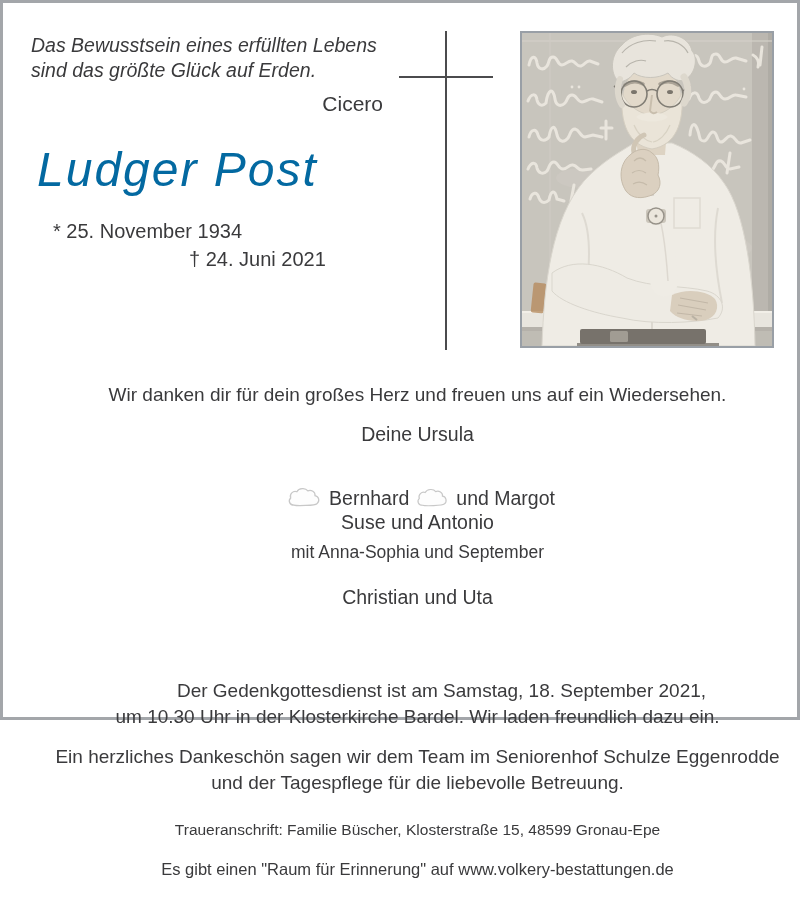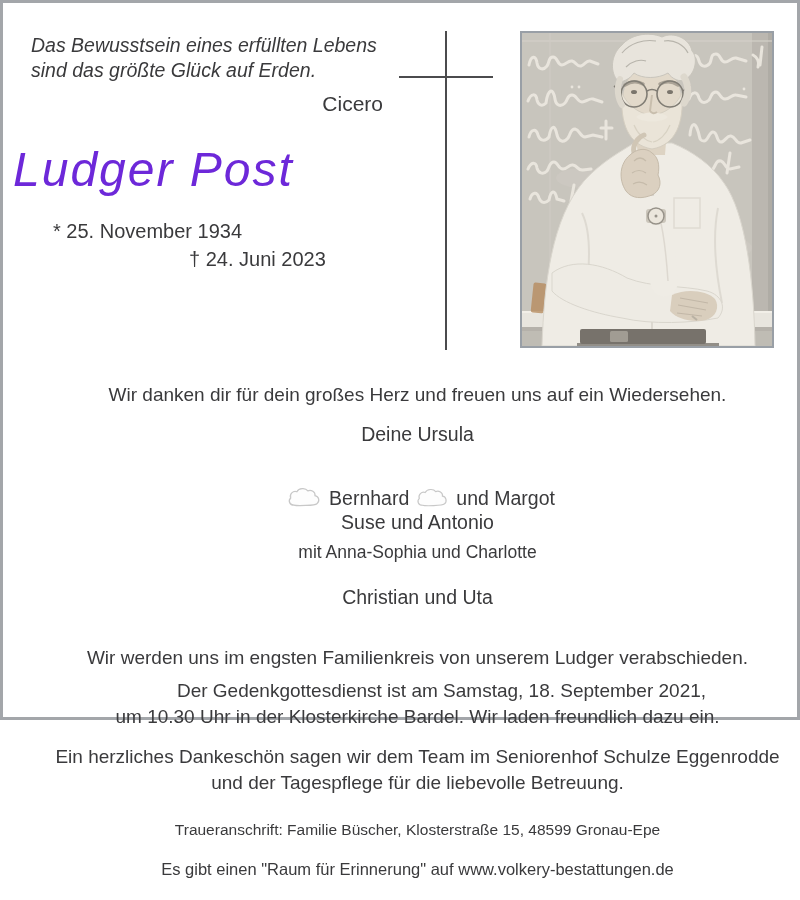--- a/index.html
+++ b/index.html
@@ -15,22 +15,22 @@
   .page{
     position:relative;width:800px;height:720px;background:#fff;
     border:3px solid var(--page-border);
     font-family:"Liberation Sans",sans-serif;color:var(--text);
   }
   
   .quote{position:absolute;left:28px;top:30px;width:352px;
     font-style:italic;font-size:19.5px;line-height:25px;}
   .quote-attr{margin-top:8px;font-style:normal;font-size:21px;text-align:right;}
   
-  .name{position:absolute;left:10px;top:141px;font-size:48px;line-height:52px;
-    font-style:italic;letter-spacing:2px;color:#6d28d9;}
+  .name{position:absolute;left:34px;top:141px;font-size:48px;line-height:52px;
+    font-style:italic;letter-spacing:2px;color:#0369a1;}
   .birth{position:absolute;left:30px;top:217px;font-size:20px;margin-left:20px;}
   .death{position:absolute;left:186px;top:245px;font-size:20px;}
   
   .cross-v{position:absolute;left:442px;top:28px;width:2px;height:319px;background:var(--cross);}
   .cross-h{position:absolute;left:396px;top:73px;width:94px;height:2px;background:var(--cross);}
   
   .photo{position:absolute;left:517px;top:28px;width:254px;height:317px;
     border:2px solid var(--photo-border);background:#c6c3bd;}
   .photo svg{display:block;}
   
@@ -159,41 +159,40 @@
           <circle cx="134" cy="183" r="8" fill="#ece8df" stroke="#8f8b83" stroke-width="1.5"></circle>
           <circle cx="134" cy="183" r="1.5" fill="#8f8b83"></circle>
         </g>
       </g>
       <rect x="0" y="0" width="250" height="313" fill="#ded5c8" opacity="0.10"></rect>
     </svg>
   </div>
 
   <div class="name">Ludger Post</div>
   <div class="birth">* 25. November 1934</div>
-  <div class="death">† 24. Juni 2023</div>
+  <div class="death">† 24. Juni 2021</div>
 
   <div class="cline t-thanks">Wir danken dir für dein großes Herz und freuen uns auf ein Wiedersehen.</div>
   <div class="cline t-ursula">Deine Ursula</div>
 
   <div class="cline t-clouds">
     <svg class="cloud" width="35" height="21" viewBox="0 0 36 22">
       <path d="M7,19 C2.5,19 0.5,14.5 3.5,11.5 C2,7.5 6,3.5 10,5 C12,1 19,0.5 21.5,4 C25,2.5 29.5,5 29,9 C33,9.5 34.5,15 31,17.5 C29,19.5 10,20 7,19 Z" fill="#fdfdfd" stroke="#c8c8c8" stroke-width="1.3"></path>
     </svg>
     <span>Bernhard</span>
     <svg class="cloud" width="33" height="20" viewBox="0 0 36 22">
       <path d="M7,19 C2.5,19 0.5,14.5 3.5,11.5 C2,7.5 6,3.5 10,5 C12,1 19,0.5 21.5,4 C25,2.5 29.5,5 29,9 C33,9.5 34.5,15 31,17.5 C29,19.5 10,20 7,19 Z" fill="#fdfdfd" stroke="#c8c8c8" stroke-width="1.3"></path>
     </svg>
     <span>und Margot</span>
   </div>
 
   <div class="cline t-suse">Suse und Antonio</div>
-  <div class="cline t-grand">mit Anna-Sophia und Charlotte</div>
+  <div class="cline t-grand">mit Anna-Sophia und September</div>
   <div class="cline t-christian">Christian und Uta</div>
 
-  <div class="cline t-farewell">Wir werden uns im engsten Familienkreis von unserem Ludger verabschieden.</div>
   <div class="cline t-service1">Der Gedenkgottesdienst ist am Samstag, 18. September 2021,</div>
   <div class="cline t-service2">um 10.30 Uhr in der Klosterkirche Bardel. Wir laden freundlich dazu ein.</div>
   <div class="cline t-team1">Ein herzliches Dankeschön sagen wir dem Team im Seniorenhof Schulze Eggenrodde</div>
   <div class="cline t-team2">und der Tagespflege für die liebevolle Betreuung.</div>
 
   <div class="cline t-address">Traueranschrift: Familie Büscher, Klosterstraße 15, 48599 Gronau-Epe</div>
   <div class="cline t-room">Es gibt einen "Raum für Erinnerung" auf www.volkery-bestattungen.de</div>
 
 </div>
 

